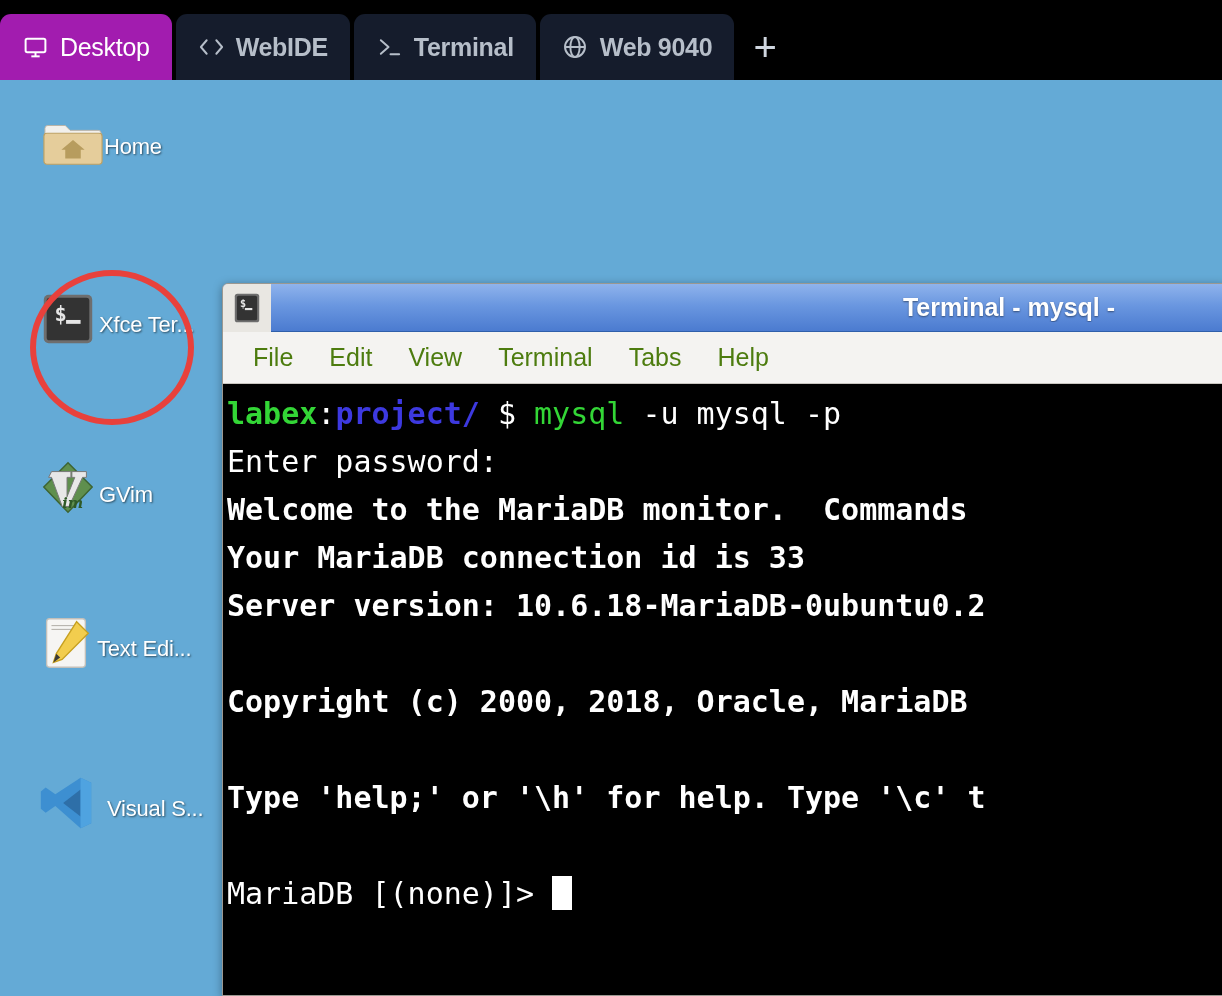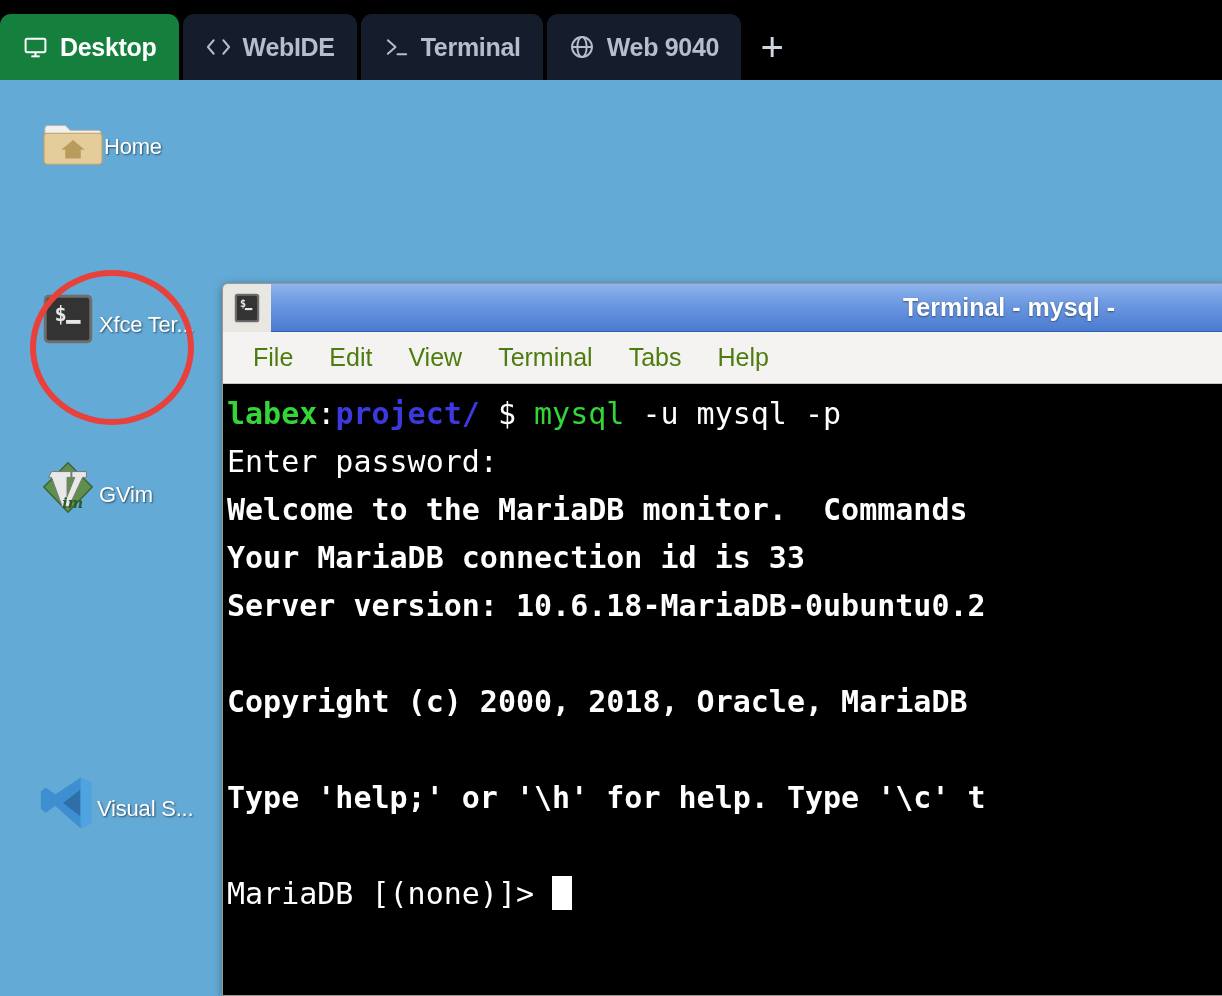--- a/index.html
+++ b/index.html
@@ -17,21 +17,21 @@
   }
   .tabstrip{ position:absolute; left:0; top:14px; height:66px; display:flex; align-items:flex-end; }
   .tab{
     height:66px; display:flex; align-items:center; gap:11px;
     padding:0 22px; border-radius:11px 11px 0 0;
     color:#b6bec9; font-size:25px; letter-spacing:-0.3px;
     white-space:nowrap; cursor:pointer;
   }
   .tab .ic{ display:flex; align-items:center; justify-content:center; width:27px; height:27px; }
   .tab.inactive{ background:#151c2c;font-weight:bold; }
-  .tab.active{ background:#15803d; color:#ffffff; font-weight:bold;margin-top:45px; }
+  .tab.active{ background:#a21caf; color:#ffffff; font-weight:normal;margin-top:45px; }
   .tabgap{ width:4px; }
   .addtab{
     width:62px; height:66px; display:flex; align-items:center; justify-content:center;
     color:#cfd6df; font-size:40px; font-weight:300; cursor:pointer; background:#000;
   }
   .bluestrip{ position:absolute; left:0; top:80px; width:1222px; height:6px; background:#7bb8dd; }
 
   
   #desktop{
     position:absolute; left:0; top:80px; width:1222px; height:916px;
@@ -185,22 +185,36 @@
       <div class="glyph">
         <svg width="62" height="62" viewBox="0 0 64 64">
           <path d="M32 5 L57 30 L32 56 L7 30 Z" fill="#5f8f4e" stroke="#3d6432" stroke-width="1.5"></path>
           <path d="M15 14 h20 v6 h-4 l-0 20 l8 -20 h-3 v-6 h15 v6 h-4 l-14 30 h-7 l-11 -30 h-3 z" fill="#e8e8e8" stroke="#777" stroke-width="1"></path>
           <text x="26" y="52" font-family="DejaVu Serif, serif" font-size="15" font-style="italic" font-weight="bold" fill="#2f5a27">im</text>
         </svg>
       </div>
       <div class="lbl">GVim</div>
     </div>
 
-
-    <div class="deskicon" style="left:35px; top:692px;">
+    <div class="deskicon" style="left:35px; top:532px;">
+      <div class="glyph">
+        <svg width="62" height="62" viewBox="0 0 64 64">
+          <rect x="12" y="7" width="40" height="50" rx="3" fill="#f6f5f3" stroke="#c3c0ba" stroke-width="1.4"></rect>
+          <g stroke="#b9b6b0" stroke-width="1.2">
+            <line x1="17" y1="14" x2="47" y2="14"></line>
+              <line x1="17" y1="18" x2="47" y2="18"></line>
+          </g>
+          <path d="M43 10 L55 22 L28 49 L19 52 L22 43 Z" fill="#f2cd4e" stroke="#c7a01f" stroke-width="1.4"></path>
+          <path d="M19 52 L22 43 L26 47 Z" fill="#3a3a3a"></path>
+        </svg>
+      </div>
+      <div class="lbl">Text Edi...</div>
+    </div>
+
+    <div class="deskicon" style="left:35px; top:692px;gap:10px;">
       <div class="glyph">
         <svg width="62" height="62" viewBox="0 0 64 64">
           <path d="M47 6 L58 11 v42 l-11 5 l-26 -23 l-10 7 l-5 -4 V20 l5 -4 l10 7 z" fill="#3d8fd1"></path>
           <path d="M47 18 v28 L29 32 Z" fill="#2e6fa8"></path>
           <path d="M11 23 l10 -7 l26 -10 L58 11 v8 L21 48 l-10 7 l-5 -4 V27 z" fill="none"></path>
           <path d="M11 23 l10 -7 l37 -5 v8 L21 48 l-10 7 z" fill="#3d8fd1" opacity="0"></path>
           <path d="M58 11 v42 l-11 5 V6 z" fill="#4fa3e0"></path>
         </svg>
       </div>
       <div class="lbl">Visual S...</div>

